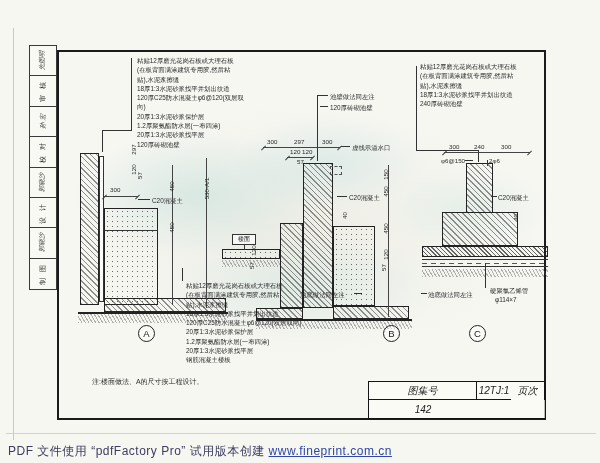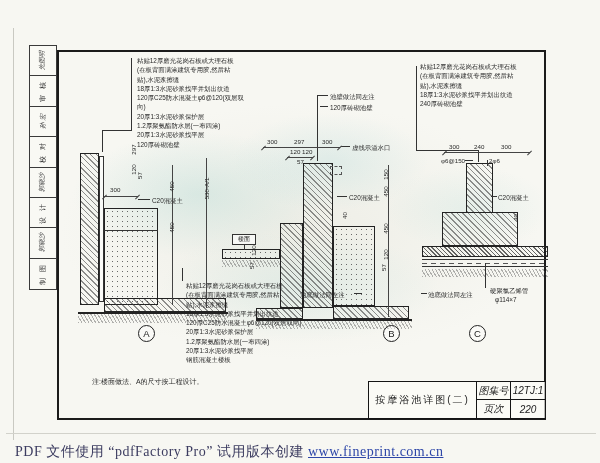--- a/index.html
+++ b/index.html
@@ -71,21 +71,21 @@
   #titleblock { left:368px; top:381px; width:178px; height:38px; border:1.5px solid #151515; display:grid; grid-template-columns:108px 34px 34px; grid-template-rows:1fr 1fr; background:rgba(252,252,248,.7); }
   #tb-title { grid-row:1/3; display:flex; align-items:center; justify-content:center; font-size:10px; letter-spacing:2px; border-right:1px solid #151515; color:#1d1d1d; }
   .tb-cell { display:flex; align-items:center; justify-content:center; font-size:10px; color:#222;font-style:italic; }
   .tb-b { border-bottom:1px solid #151515; }
   .tb-r { border-right:1px solid #151515; }
 
   
   #note { left:92px; top:377px; font-size:7px; color:#2a2a2a; }
 
   
-  #pdfmark { left:15px; top:443px; font-size:14px; color:#3c3c60; letter-spacing:.5px;font-family:Liberation Serif, serif; }
+  #pdfmark { left:8px; top:443px; font-size:12px; color:#3c3c60; letter-spacing:.5px; }
   #pdfmark a { color:#2d46a8; text-decoration:underline; }
   #toutiao { right:8px; top:433px; font-size:19px; font-weight:bold; color:#4c4c4c; opacity:.85; letter-spacing:1px; font-family:"Liberation Sans",sans-serif; }
 </style>
 </head>
 <body>
 
 <div id="page">
 
   <div class="abs" id="page-edge-left"></div>
   <div class="abs" id="page-edge-bottom"></div>
@@ -249,25 +249,24 @@
   <div class="abs t" style="left:495px; top:295px;">φ114×7</div>
   <div class="abs vl" style="left:485px; top:263px; height:25px;"></div>
 
   <div class="abs circ" style="left:138px; top:325px;">A</div>
   <div class="abs circ" style="left:383px; top:325px;">B</div>
   <div class="abs circ" style="left:469px; top:325px;">C</div>
 
   <div class="abs" id="note">注:楼面做法、A的尺寸按工程设计。</div>
 
   <div class="abs" id="titleblock">
-    <div id="tb-title">按摩浴池详图(二)</div>
     <div class="tb-cell tb-b tb-r">图集号</div>
     <div class="tb-cell tb-b">12TJ:1</div>
     <div class="tb-cell tb-r">页次</div>
-    <div class="tb-cell">220</div>
+    <div class="tb-cell">142</div>
   </div>
 
   <div class="abs" id="pdfmark">
     <span>PDF 文件使用 “pdfFactory Pro” 试用版本创建</span>
     <a href="#">www.fineprint.com.cn</a>
   </div>
 
 </div>
 
 </body></html>

